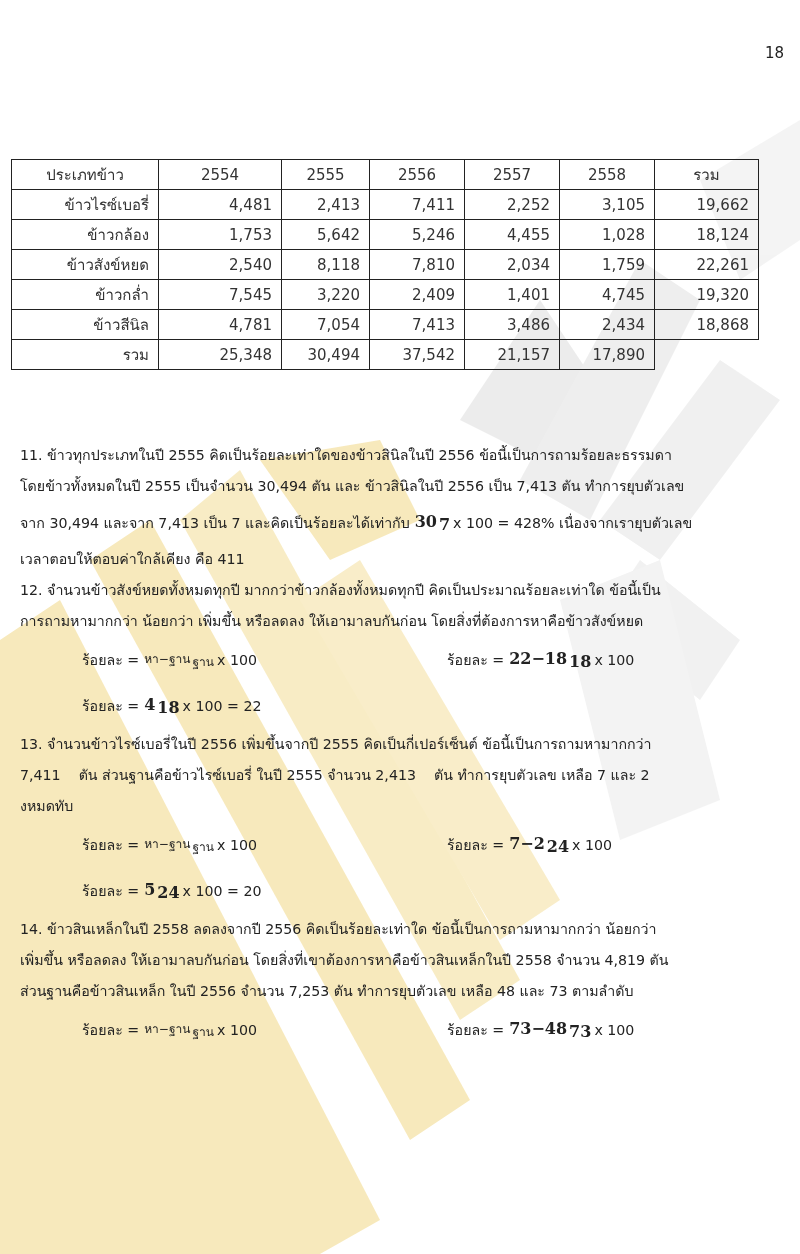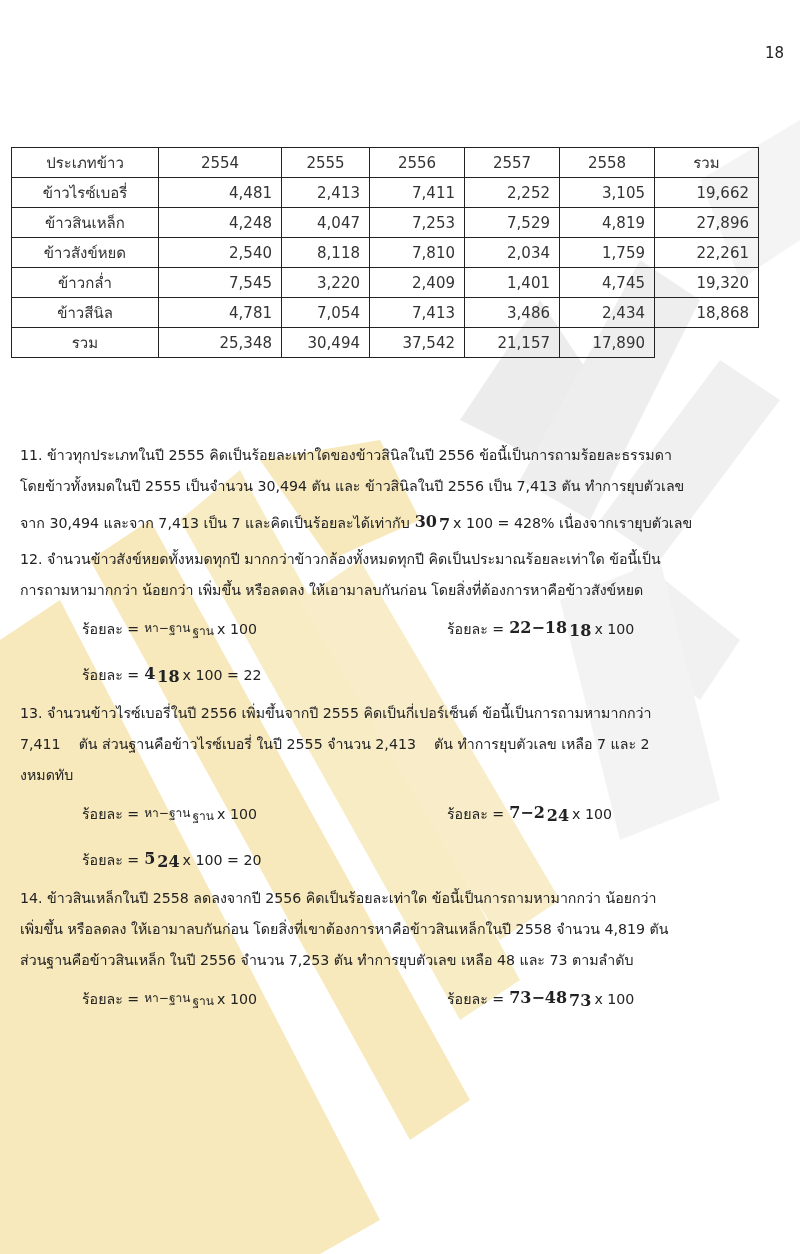--- a/index.html
+++ b/index.html
@@ -1,23 +1,23 @@
 <!DOCTYPE html>
 <html><head>
 <meta charset="utf-8">
 <style>
   html, body { margin:0; padding:0; background:#ffffff; }
   body { width:800px; height:1254px; position:relative; overflow:hidden;
          font-family:"DejaVu Sans", sans-serif; color:#222; }
   .watermark { position:absolute; left:0; top:0; width:800px; height:1254px; pointer-events:none; z-index:0; }
   .page-num { position:absolute; right:16px; top:44px; font-size:15px; color:#222; z-index:2; }
-  table.rice { position:absolute; left:11px; top:147px; border-collapse:collapse; z-index:2;
+  table.rice { position:absolute; left:11px; top:159px; border-collapse:collapse; z-index:2;
                font-size:15px; color:#333; }
   table.rice td { border:1.5px solid #222; height:29px; padding:0 9px; background:transparent; }
-  table.rice td.name { width:128px; text-align:center; }
+  table.rice td.name { width:128px; text-align:right; }
   table.rice td.num { text-align:right; }
   table.rice tr.head td { text-align:center; }
   table.rice td.c1 { width:104px;margin-left:32px; } table.rice td.c2 { width:69px; } table.rice td.c3 { width:76px; }
   table.rice td.c4 { width:76px; } table.rice td.c5 { width:76px; } table.rice td.c6 { width:85px; }
   table.rice td.empty { border:none; }
   .content { position:absolute; left:20px; top:440px; width:765px; z-index:2; font-size:14.2px; line-height:31px; color:#222; }
   .para { text-align:justify; margin:0; }
   .frac { display:inline-flex; align-items:center; vertical-align:middle; line-height:1; margin:0 3px; }
   .frac .top { padding:0 2px 2px; }
   .frac .bar { height:2px; background:#111; align-self:stretch; }
@@ -68,27 +68,27 @@
   <tr>
     <td class="name">ข้าวไรซ์เบอรี่</td>
     <td class="num c1">4,481</td>
     <td class="num c2">2,413</td>
     <td class="num c3">7,411</td>
     <td class="num c4">2,252</td>
     <td class="num c5">3,105</td>
     <td class="num c6">19,662</td>
   </tr>
   <tr>
-    <td class="name">ข้าวสินเหล็ก</td>
-    <td class="num">4,248</td>
-    <td class="num">4,047</td>
-    <td class="num">7,253</td>
-    <td class="num">7,529</td>
-    <td class="num">4,819</td>
-    <td class="num">27,896</td>
+    <td class="name">ข้าวกล้อง</td>
+    <td class="num">1,753</td>
+    <td class="num">5,642</td>
+    <td class="num">5,246</td>
+    <td class="num">4,455</td>
+    <td class="num">1,028</td>
+    <td class="num">18,124</td>
   </tr>
   <tr>
     <td class="name">ข้าวสังข์หยด</td>
     <td class="num">2,540</td>
     <td class="num">8,118</td>
     <td class="num">7,810</td>
     <td class="num">2,034</td>
     <td class="num">1,759</td>
     <td class="num">22,261</td>
   </tr>
@@ -129,20 +129,21 @@
     <p class="para">โดยข้าวทั้งหมดในปี 2555 เป็นจำนวน 30,494 ตัน และ ข้าวสินิลในปี 2556 เป็น 7,413 ตัน ทำการยุบตัวเลข</p>
     <p class="para" style="height:42px; display:flex; align-items:center;">
       <span>จาก 30,494 และจาก 7,413 เป็น 7 และคิดเป็นร้อยละได้เท่ากับ</span>
       <span class="frac bold">
         <span class="top">30</span>
         <span class="bar"></span>
         <span class="bot">7</span>
       </span>
       <span>x 100 = 428% เนื่องจากเรายุบตัวเลข</span>
     </p>
+    <p class="para">เวลาตอบให้ตอบค่าใกล้เคียง คือ 411</p>
   </div>
 
   <div>
     <p class="para">12. จำนวนข้าวสังข์หยดทั้งหมดทุกปี มากกว่าข้าวกล้องทั้งหมดทุกปี คิดเป็นประมาณร้อยละเท่าใด ข้อนี้เป็น</p>
     <p class="para">การถามหามากกว่า น้อยกว่า เพิ่มขึ้น หรือลดลง ให้เอามาลบกันก่อน โดยสิ่งที่ต้องการหาคือข้าวสังข์หยด</p>
     <div class="formula-row formula-wrap">
       <div class="formula">
         <span>ร้อยละ =</span>
         <span class="frac small">
           <span class="top">หา−ฐาน</span>

